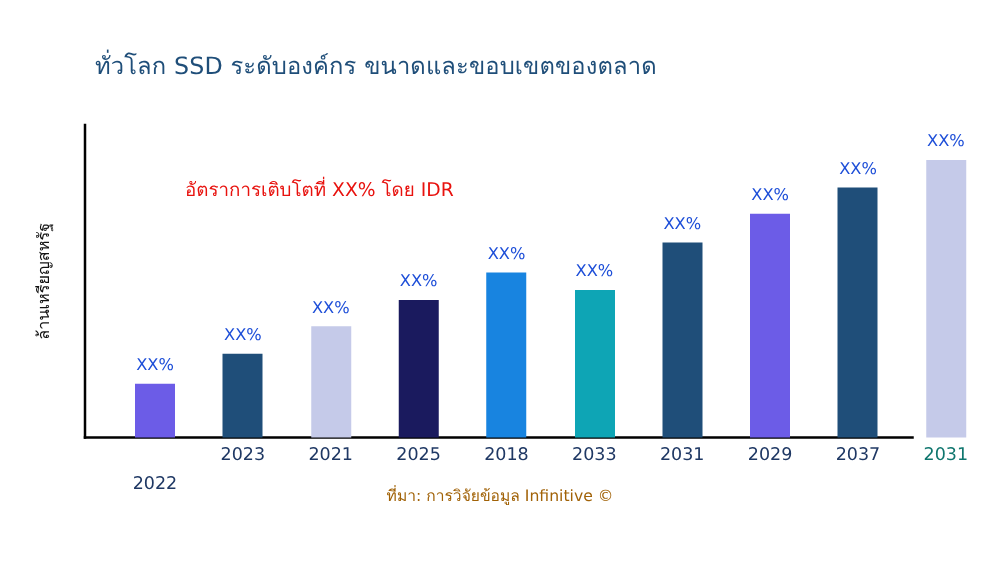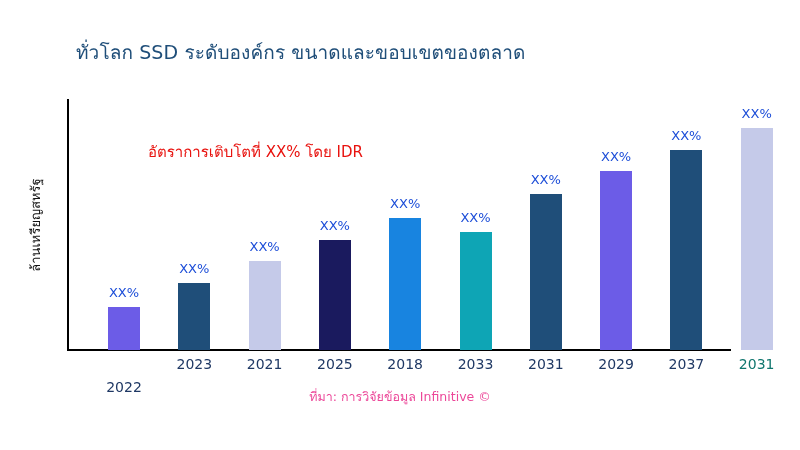--- a/index.html
+++ b/index.html
@@ -117,21 +117,21 @@
   }
 
   
   #source-note {
     position: absolute;
     left: 0;
     top: 387px;
     width: 800px;
     text-align: center;
     font-size: 12.5px;
-    color: #ec4899;
+    color: #a16207;
   }
 </style>
 </head>
 <body>
 
 <div id="chart-root">
 
   <div id="chart-title">ทั่วโลก SSD ระดับองค์กร ขนาดและขอบเขตของตลาด</div>
 
   <div id="ylabel-wrap">

